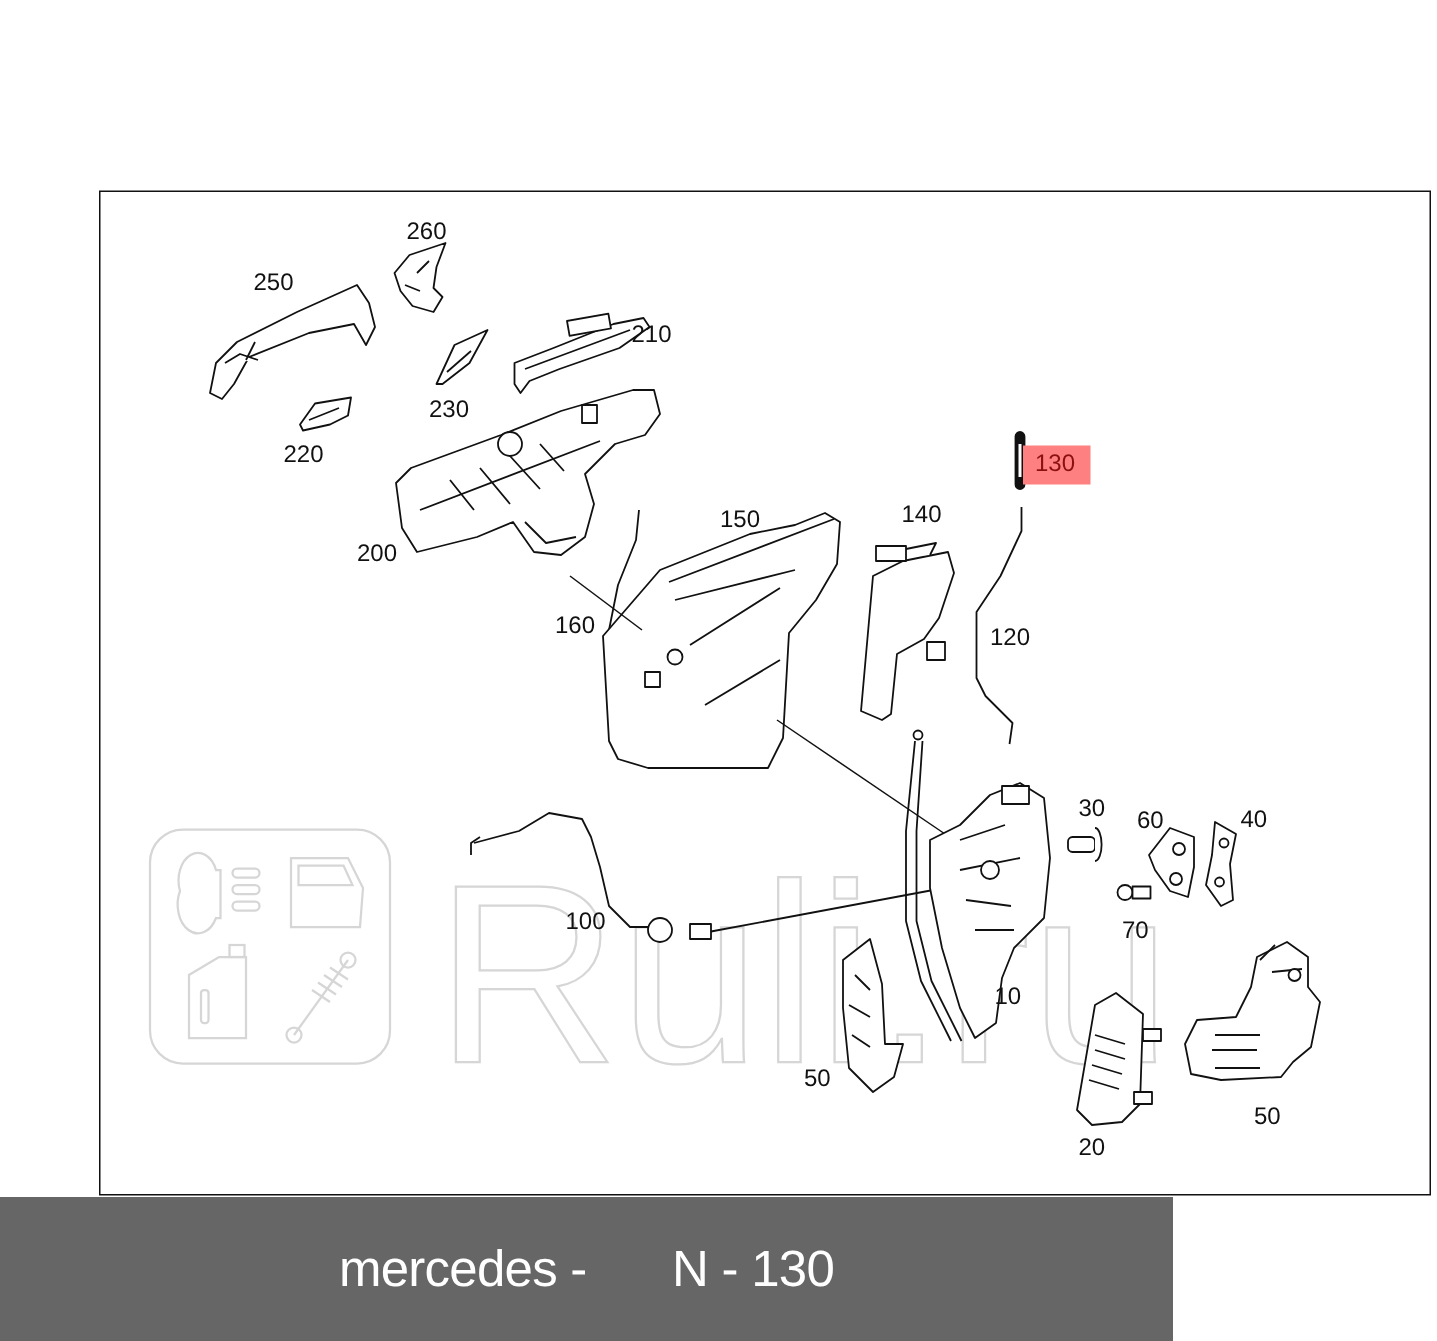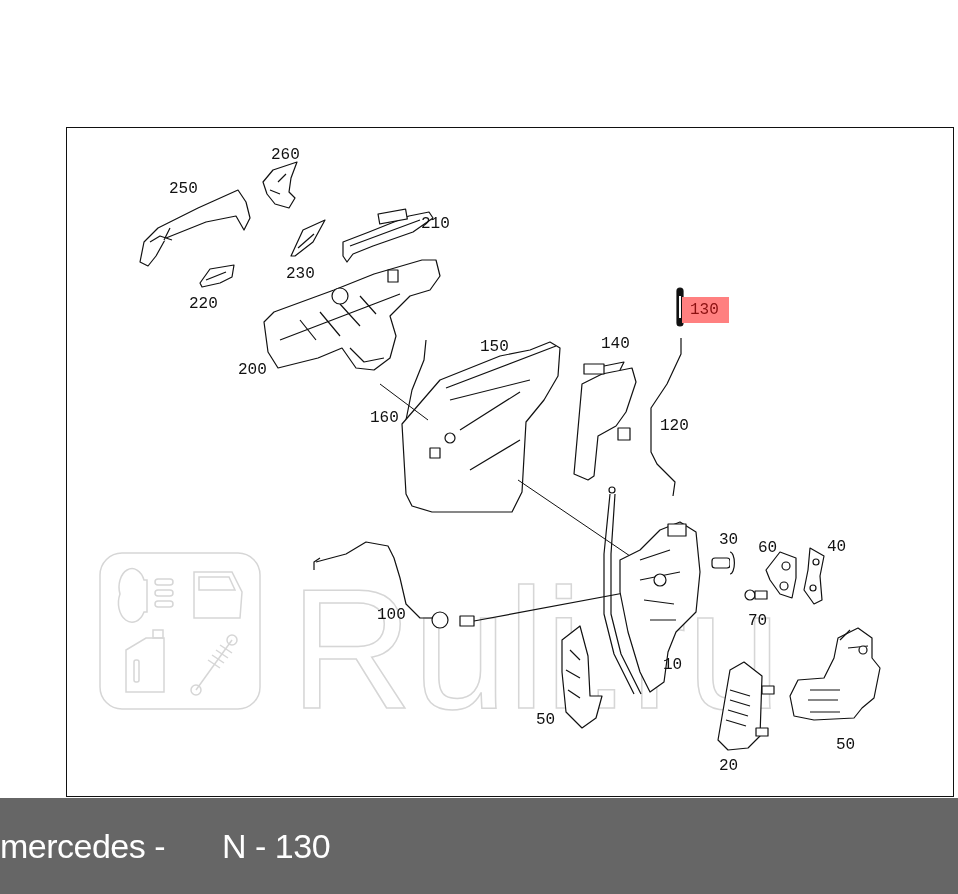--- a/index.html
+++ b/index.html
@@ -8,30 +8,30 @@
     background: #ffffff;
     font-family: "Liberation Sans", sans-serif;
   }
   .frame {
     position: absolute; left: 66px; top: 127px; width: 888px; height: 670px;
     border: 1.5px solid #111; background: #fff; box-sizing: border-box;
   }
   .diagram-svg { position: absolute; left: 0; top: 0; width: 958px; height: 894px; }
   .label {
     position: absolute; font-size: 16px; color: #111; line-height: 1;
-    font-family: Liberation Mono, monospace;
+    font-family: Liberation Sans, sans-serif;
     text-align: center;
   }
   .label.highlight {
     background: #ff8080; padding: 5px 10px 5px 8px; color: #8b1010;
   }
   .footer {
-    position: absolute; left: 0; top: 798px; width: 958px; height: 96px;
+    position: absolute; left: 0; top: 798px; width: 782px; height: 96px;
     background: #666666;
-    display: flex; align-items: center; justify-content: flex-start;
+    display: flex; align-items: center; justify-content: center;
     color: #ffffff; font-size: 34px; letter-spacing: -0.5px;
     font-family: "Liberation Sans", sans-serif;
   }
   .footer .gap { display: inline-block; width: 48px; }
   .watermark { position: absolute; pointer-events: none; }
 </style>
 </head>
 <body>
 
 <div class="frame"></div>

